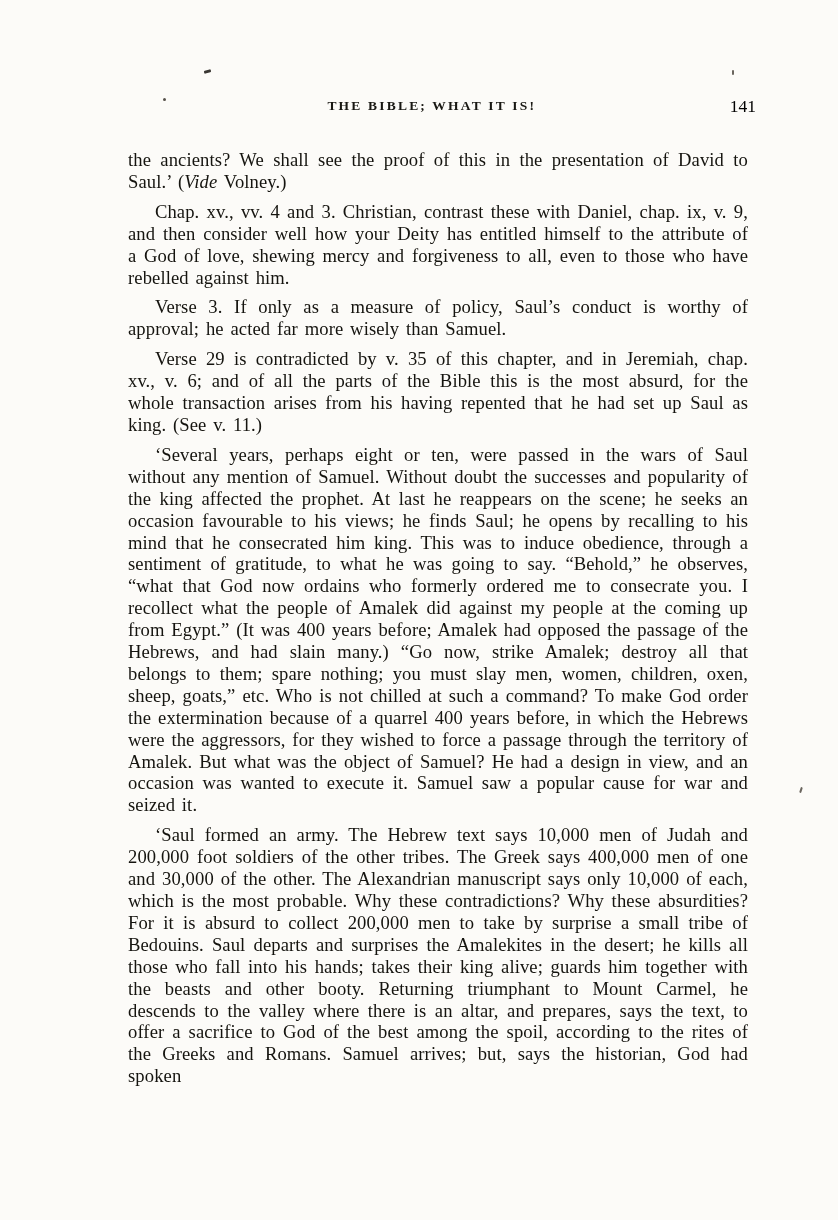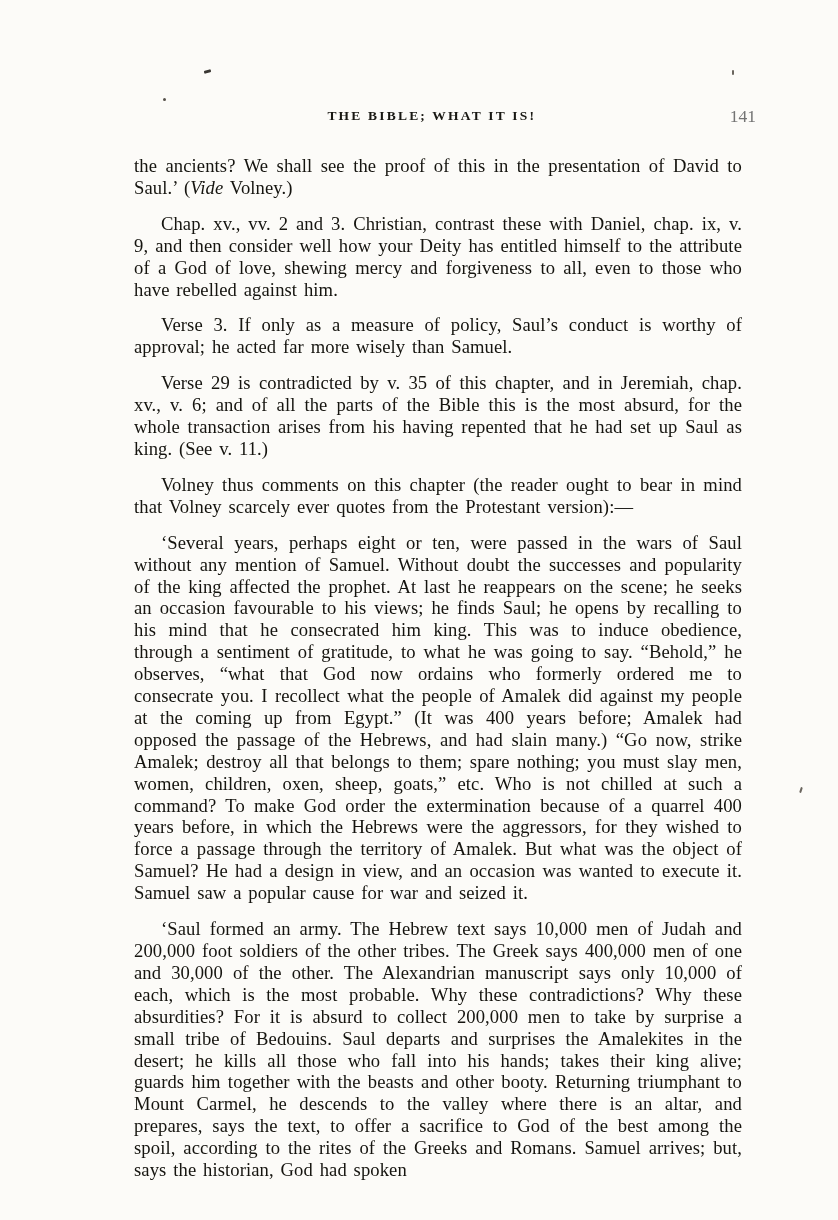--- a/index.html
+++ b/index.html
@@ -11,56 +11,56 @@
     position: relative;
     width: 838px;
     height: 1220px;
     background: #fcfbf8;
     overflow: hidden;
     font-family: "Liberation Serif", "DejaVu Serif", serif;
     color: #15140f;
   }
   .running-header {
     position: absolute;
-    top: 106px;
+    top: 96px;
     left: 120px;
     width: 636px;
     height: 22px;
   }
   .header-title {
     position: absolute;
     left: 50%;
     transform: translateX(-53%);
     top: 2px;
     font-size: 13.5px;
     font-weight: bold;
     letter-spacing: 2.2px;
     white-space: nowrap;
     color: #181712;
   }
   .page-number {
     position: absolute;
     right: 0;
     top: 0;
     font-size: 17.5px;
-    color: #737373;
+    color: #000000;
   }
   .body-text {
     position: absolute;
     top: 141px;
     left: 120px;
     width: 636px;
     font-size: 18.6px;
     line-height: 21.9px;
     text-align: justify;
     word-spacing: 0.11em;
     letter-spacing: 0.1px;
   }
   .body-text p {
-    margin: 14px;
+    margin: 8px;
     padding: 0;
   }
   .body-text p.indent {
     text-indent: 1.45em;
   }
   .it {
     font-style: italic;
   }
   
   .speck {
@@ -83,21 +83,20 @@
   <div class="speck s3"></div>
   <div class="speck s4"></div>
 
   <div class="running-header">
     <span class="header-title">THE BIBLE; WHAT IT IS!</span>
     <span class="page-number">141</span>
   </div>
 
   <div class="body-text">
       <p class=""><span>the ancients?  We shall see the proof of this in the presentation of David to Saul.’  (</span><span class="it">Vide</span><span> Volney.)</span></p>
-      <p class="indent"><span>Chap. xv., vv. 2 and 3.  Christian, contrast these with Daniel, chap. ix, v. 9, and then consider well how your Deity has entitled himself to the attribute of a God of love, shewing mercy and forgiveness to all, even to those who have rebelled against him.</span></p>
+      <p class="indent"><span>Chap. xv., vv. 4 and 3.  Christian, contrast these with Daniel, chap. ix, v. 9, and then consider well how your Deity has entitled himself to the attribute of a God of love, shewing mercy and forgiveness to all, even to those who have rebelled against him.</span></p>
       <p class="indent"><span>Verse 3.  If only as a measure of policy, Saul’s conduct is worthy of approval; he acted far more wisely than Samuel.</span></p>
       <p class="indent"><span>Verse 29 is contradicted by v. 35 of this chapter, and in Jeremiah, chap. xv., v. 6; and of all the parts of the Bible this is the most absurd, for the whole transaction arises from his having repented that he had set up Saul as king.  (See v. 11.)</span></p>
-      <p class="indent"><span>Volney thus comments on this chapter (the reader ought to bear in mind that Volney scarcely ever quotes from the Protestant version):—</span></p>
       <p class="indent"><span>‘Several years, perhaps eight or ten, were passed in the wars of Saul without any mention of Samuel.  Without doubt the successes and popularity of the king affected the prophet.  At last he reappears on the scene; he seeks an occasion favourable to his views; he finds Saul; he opens by recalling to his mind that he consecrated him king.  This was to induce obedience, through a sentiment of gratitude, to what he was going to say.  “Behold,” he observes, “what that God now ordains who formerly ordered me to consecrate you.  I recollect what the people of Amalek did against my people at the coming up from Egypt.”  (It was 400 years before; Amalek had opposed the passage of the Hebrews, and had slain many.)  “Go now, strike Amalek; destroy all that belongs to them; spare nothing; you must slay men, women, children, oxen, sheep, goats,” etc.  Who is not chilled at such a command?  To make God order the extermination because of a quarrel 400 years before, in which the Hebrews were the aggressors, for they wished to force a passage through the territory of Amalek.  But what was the object of Samuel?  He had a design in view, and an occasion was wanted to execute it.  Samuel saw a popular cause for war and seized it.</span></p>
       <p class="indent"><span>‘Saul formed an army.  The Hebrew text says 10,000 men of Judah and 200,000 foot soldiers of the other tribes.  The Greek says 400,000 men of one and 30,000 of the other.  The Alexandrian manuscript says only 10,000 of each, which is the most probable.  Why these contradictions?  Why these absurdities?  For it is absurd to collect 200,000 men to take by surprise a small tribe of Bedouins.  Saul departs and surprises the Amalekites in the desert; he kills all those who fall into his hands; takes their king alive; guards him together with the beasts and other booty.  Returning triumphant to Mount Carmel, he descends to the valley where there is an altar, and prepares, says the text, to offer a sacrifice to God of the best among the spoil, according to the rites of the Greeks and Romans.  Samuel arrives; but, says the historian, God had spoken</span></p>
     </div>
 
 </div>
 
 </body></html>

